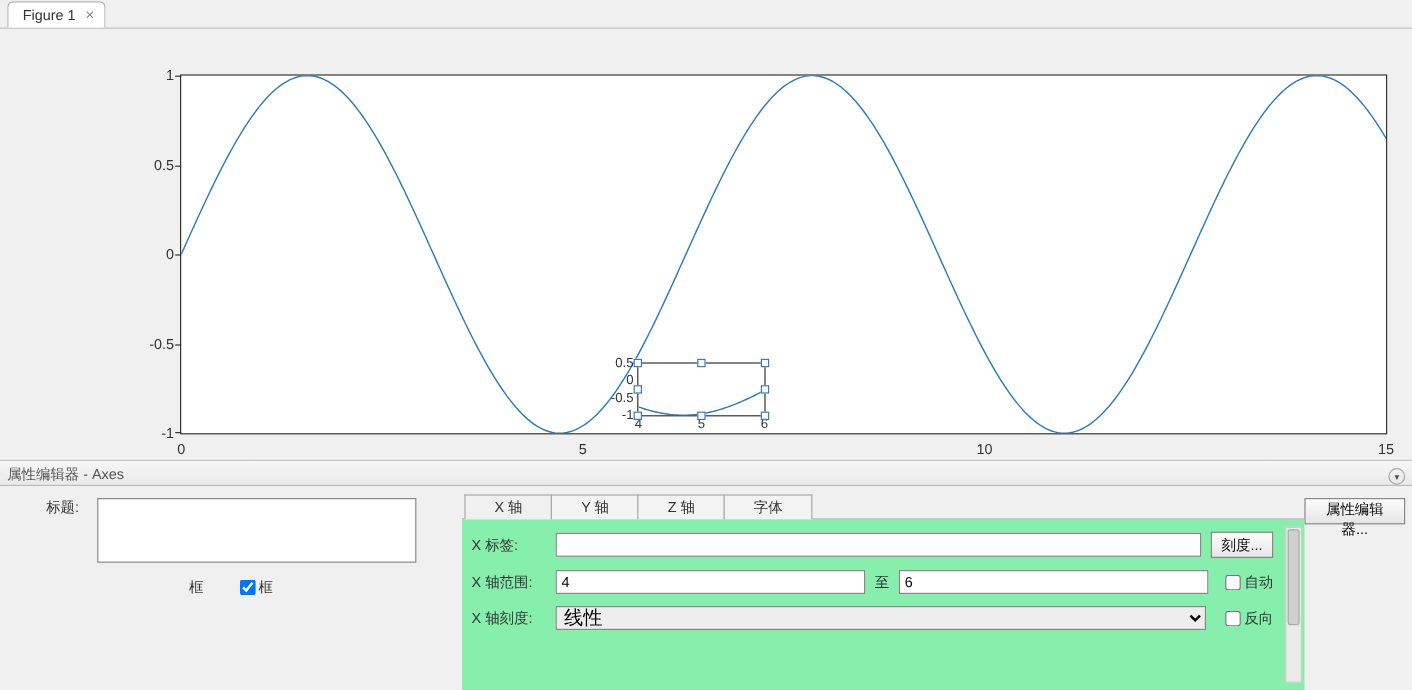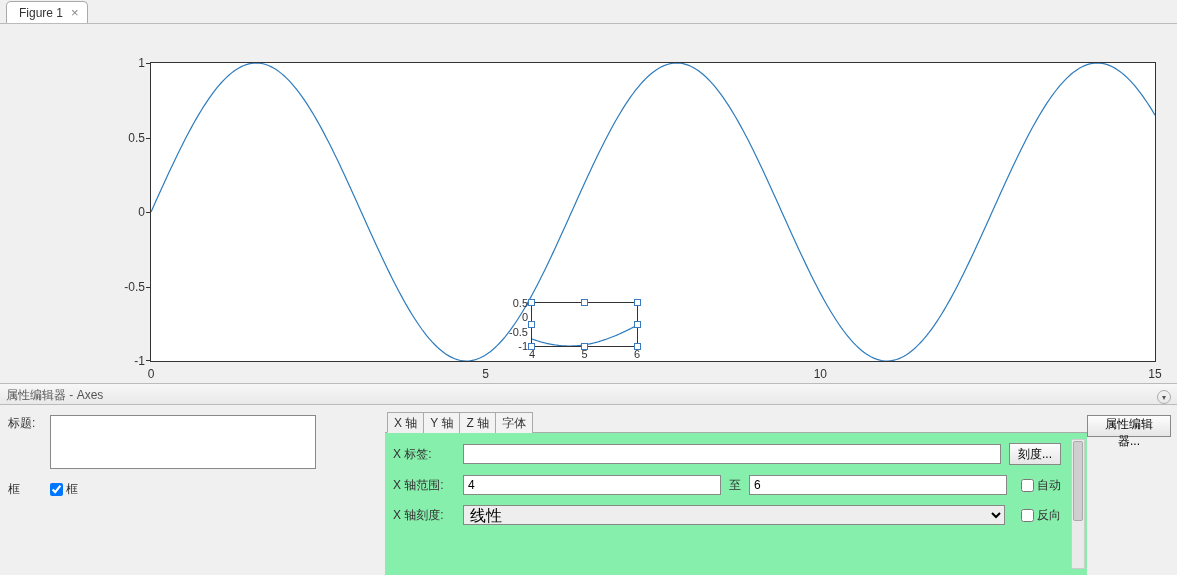--- a/index.html
+++ b/index.html
@@ -36,34 +36,34 @@
     display:flex; align-items:flex-end; padding:0 6px; font-size:12px; color:#555;
     justify-content:space-between; }
   .propbar .collapse { width:14px; height:14px; border:1px solid #aaa; border-radius:50%;
     display:flex; align-items:center; justify-content:center; font-size:8px; cursor:pointer; }
 
   .propbody { height:170px; background:#f0f0f0; display:flex; border-top:none; }
   .colL { width:385px; padding:10px 8px; display:flex; flex-direction:column; gap:12px; }
   .colM { flex:1; padding:6px 0 0 0; display:flex; flex-direction:column; }
   .colR { width:90px; padding:10px 6px 0 0; }
 
-  .row { display:flex; align-items:center; gap:6px; }
+  .row { display:flex; align-items:center; gap:6px;justify-content:center; }
   .lbl { min-width:36px; }
 
   textarea.title { width:266px; height:54px; resize:none; border:1px solid #888;
     font-family:inherit; font-size:12px; padding:2px; background:#fff; }
 
   .colorbtn { width:34px; height:22px; border:1px solid #888; background:#fff;
     display:flex; align-items:center; justify-content:center; gap:2px; cursor:pointer; }
   .colorbtn .tri { font-size:7px; color:#555; }
 
   input[type=checkbox] { margin:0 3px 0 0; vertical-align:middle; }
 
   .subtabs { display:flex; border-bottom:1px solid #aaa; height:22px; padding-left:2px; gap:0; }
-  .subtab { border:1px solid #aaa; border-bottom:none; padding:2px 6px;
+  .subtab { border:1px solid #aaa; border-bottom:none; padding:2px 24px;
     font-size:12px; background:#f3f3f3; cursor:pointer; position:relative; top:1px;
     margin-right:-1px; }
   .subtab.active { background:#f0f0f0; border-bottom:1px solid #f0f0f0; }
 
   .panel { flex:1; border:none; background:#86efac;
     overflow:hidden; position:relative; }
   .panel-inner { position:absolute; left:0; right:18px; top:0; bottom:0;
     padding:10px 8px; display:flex; flex-direction:column; gap:10px; }
   .scrollbar { position:absolute; right:2px; top:6px; bottom:6px; width:14px;
     background:#eaeaea; border:1px solid #ccc; }

